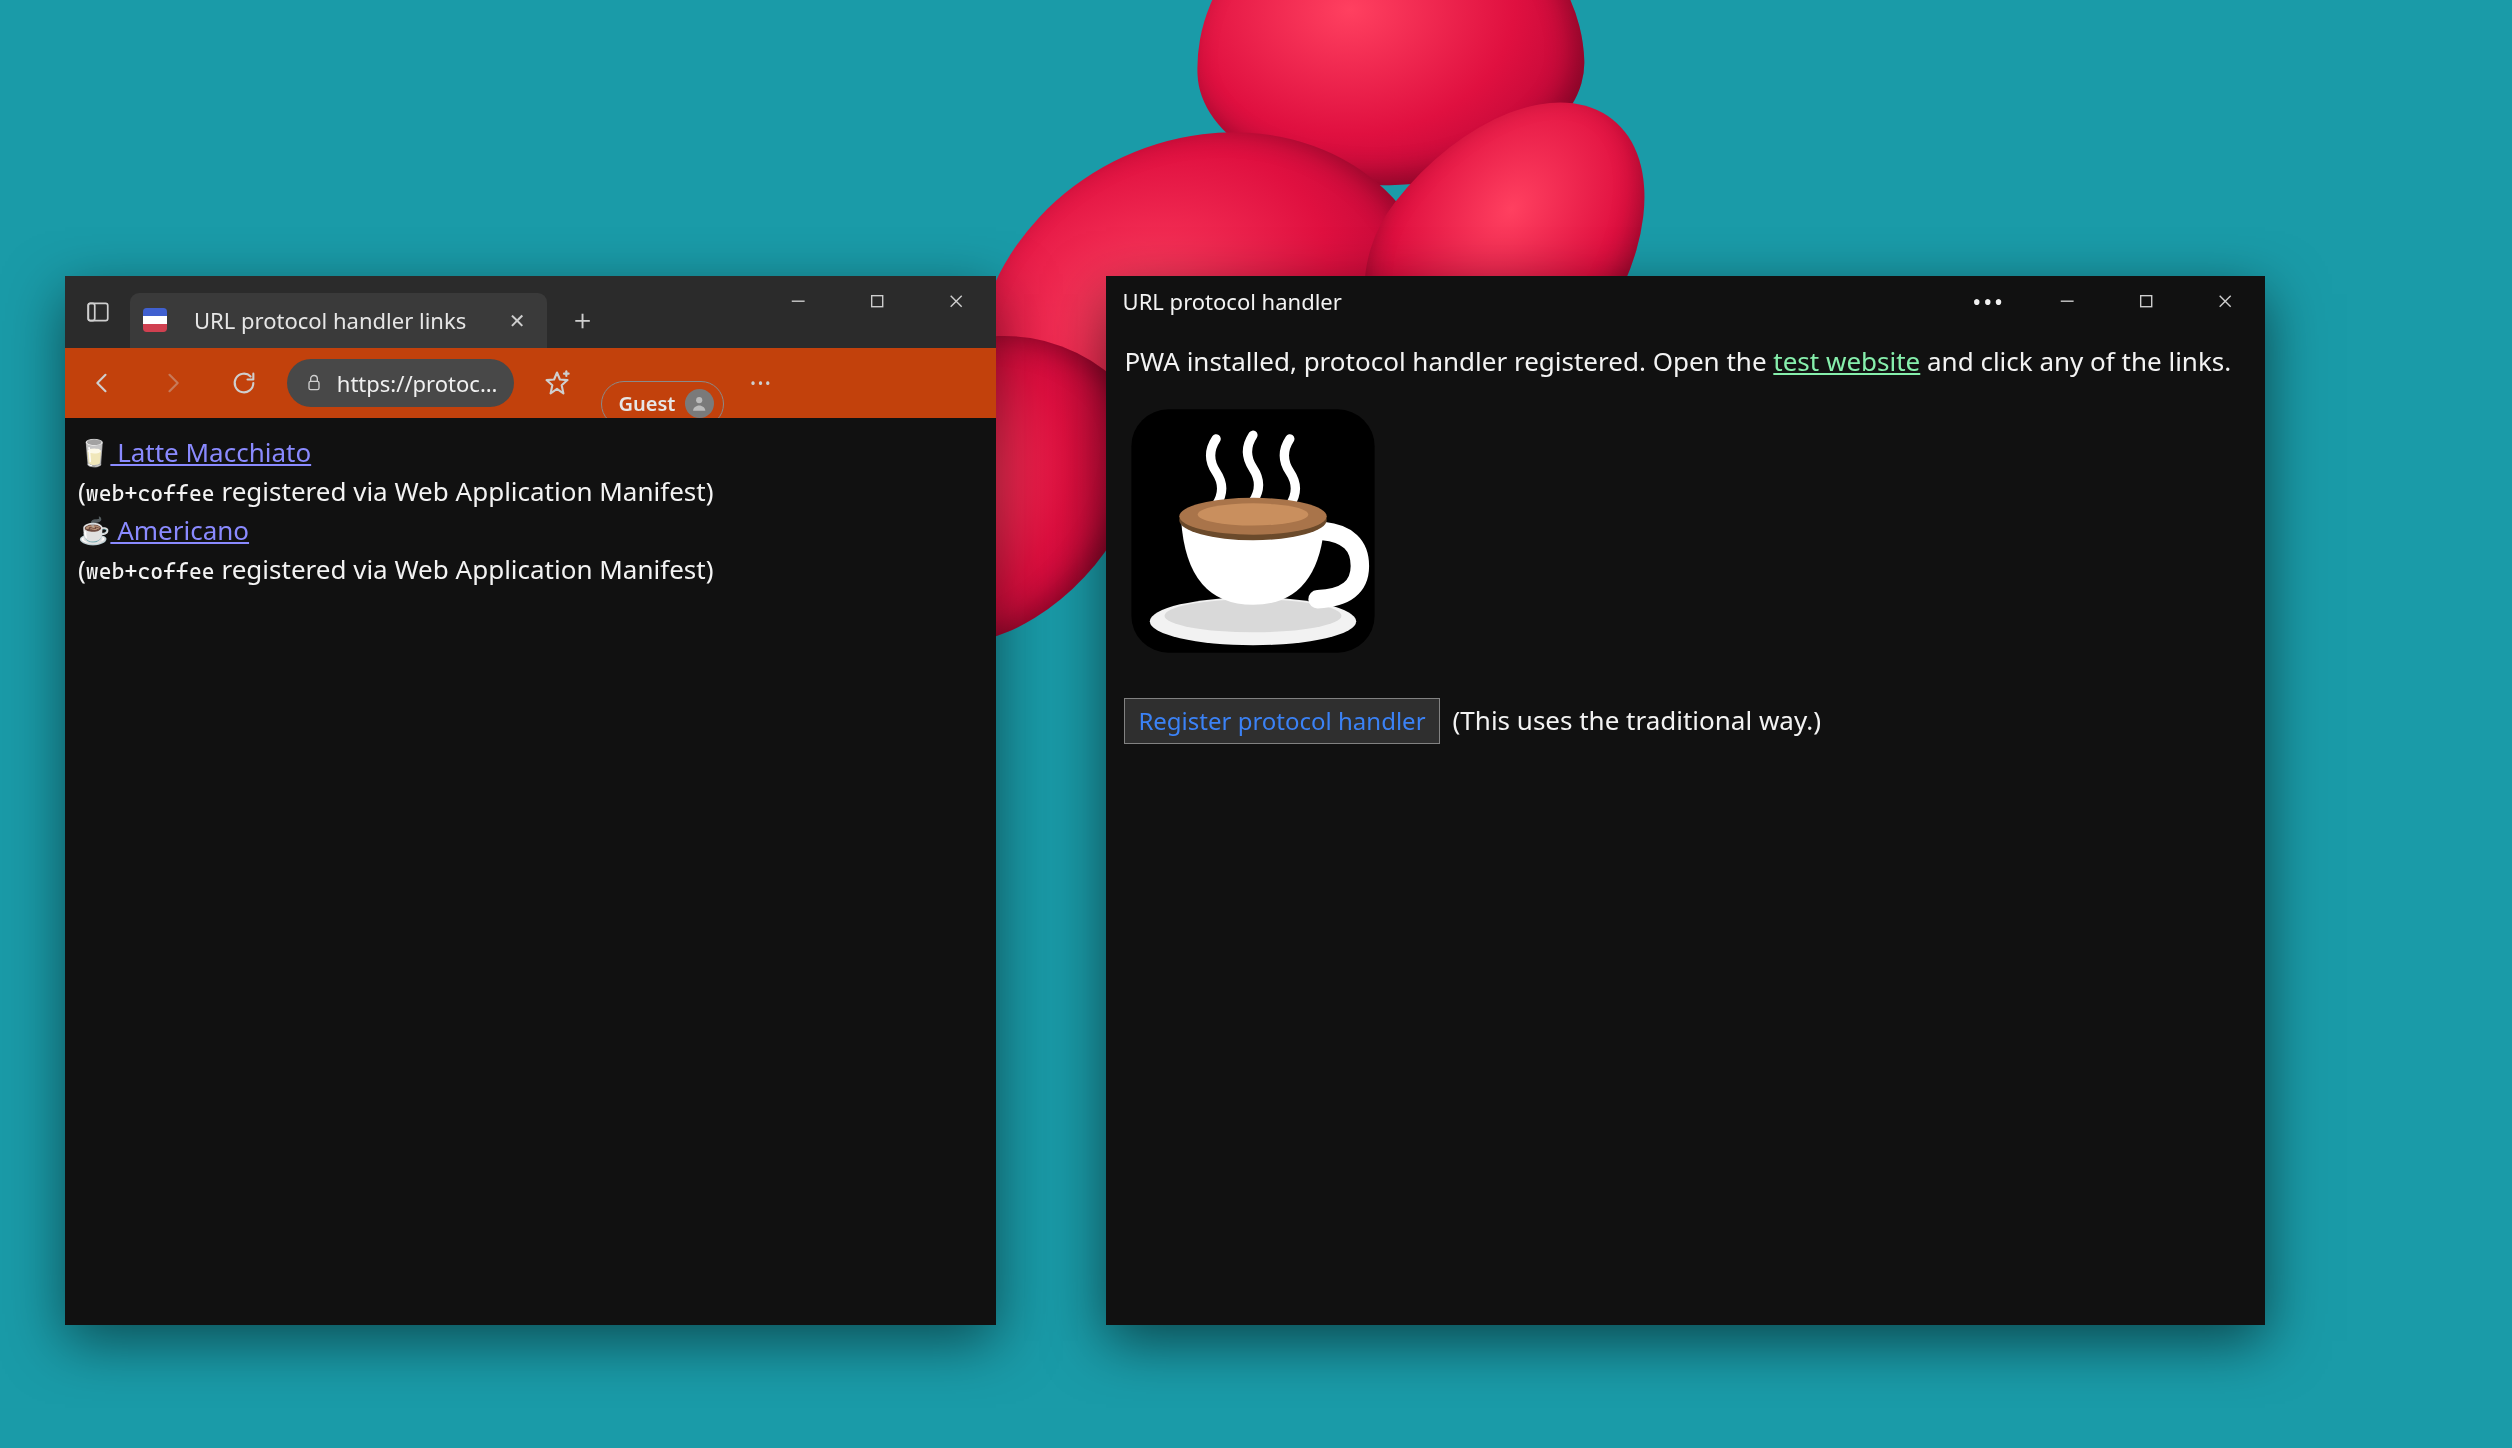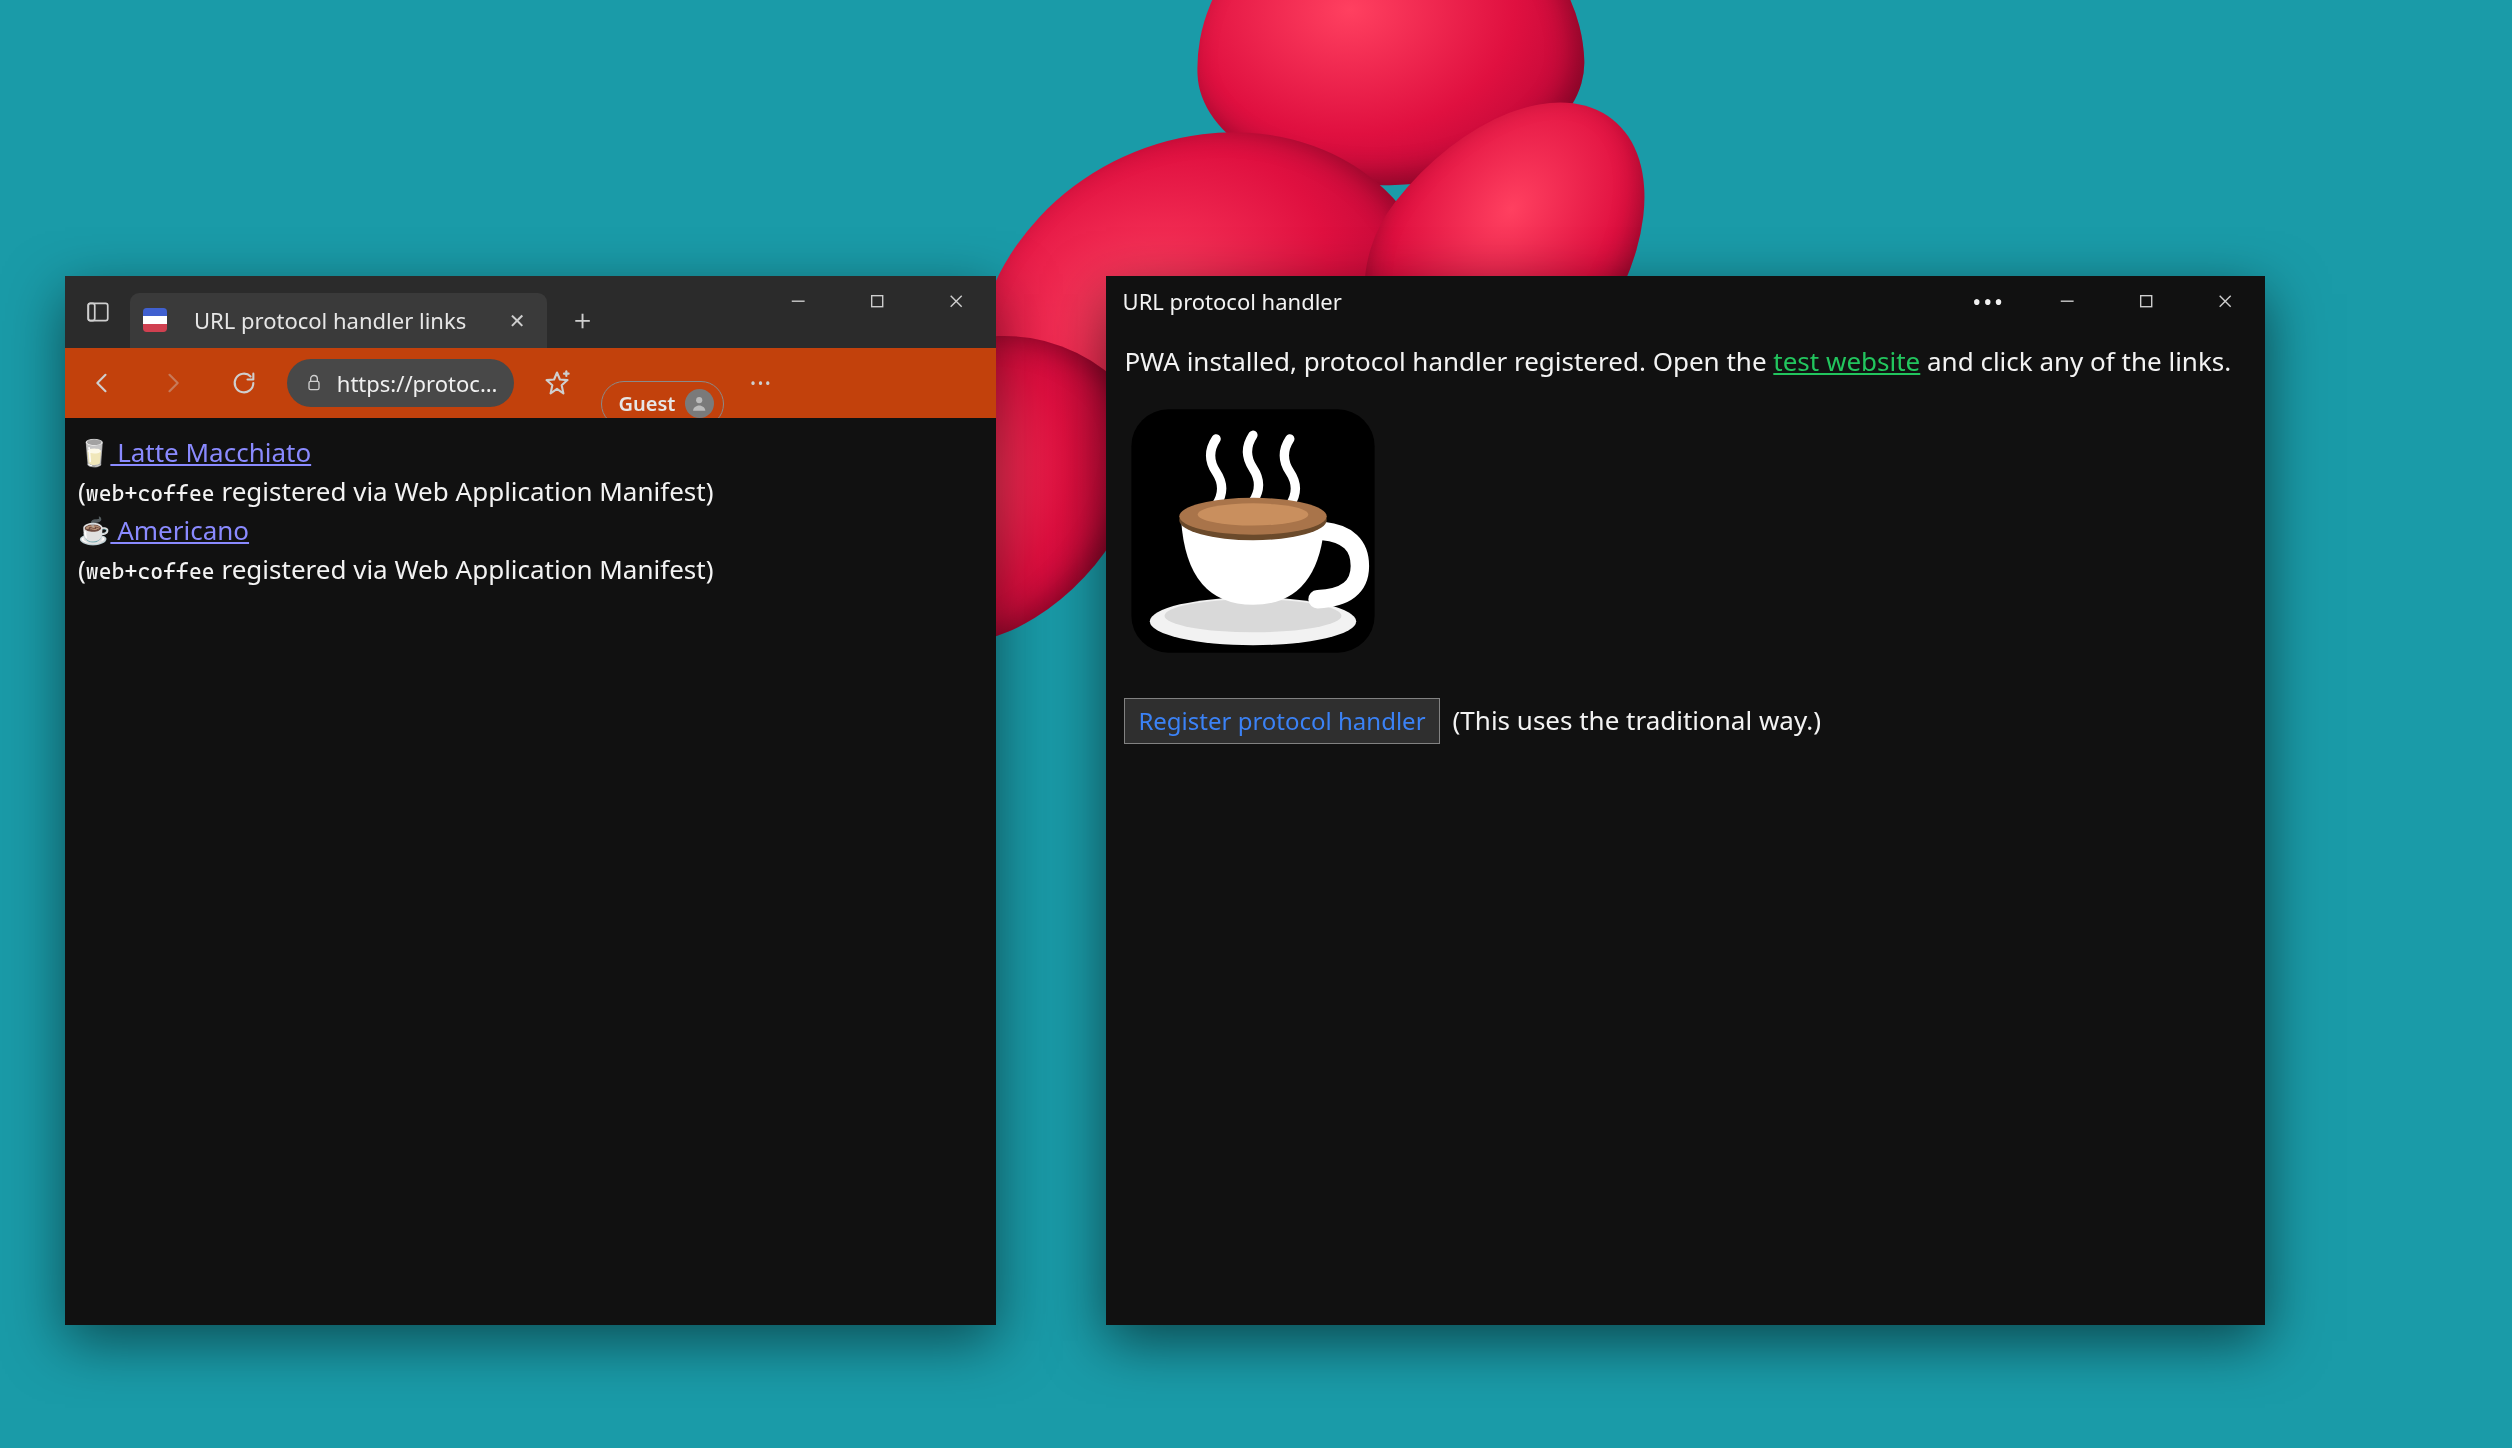--- a/index.html
+++ b/index.html
@@ -162,21 +162,21 @@
   }
   .app-titlebar .win-controls { height: 50px; }
   .app-titlebar .dots { color: #f0f0f0; font-size: 24px; margin-right: 18.4px;}
   .app-content {
     flex: 1;
     padding: 16.6px 18.4px;
     font-size: 26px;
     line-height: 1.45;
   }
   .app-content a {
-    color: #22c55e;
+    color: #86efac;
   }
   .cup-wrap { margin-top: 22px; width: 258px; }
   .reg-row { margin-top: 28px; display: flex; align-items: center; gap: 13px; font-size: 26px;}
   .reg-btn {
     background: #2f2f2f;
     color: #3b82f6;
     border: 1.8px solid #828282;
     padding: 5.5px 13px;
     font-size: 24px;
     font-family: inherit;

